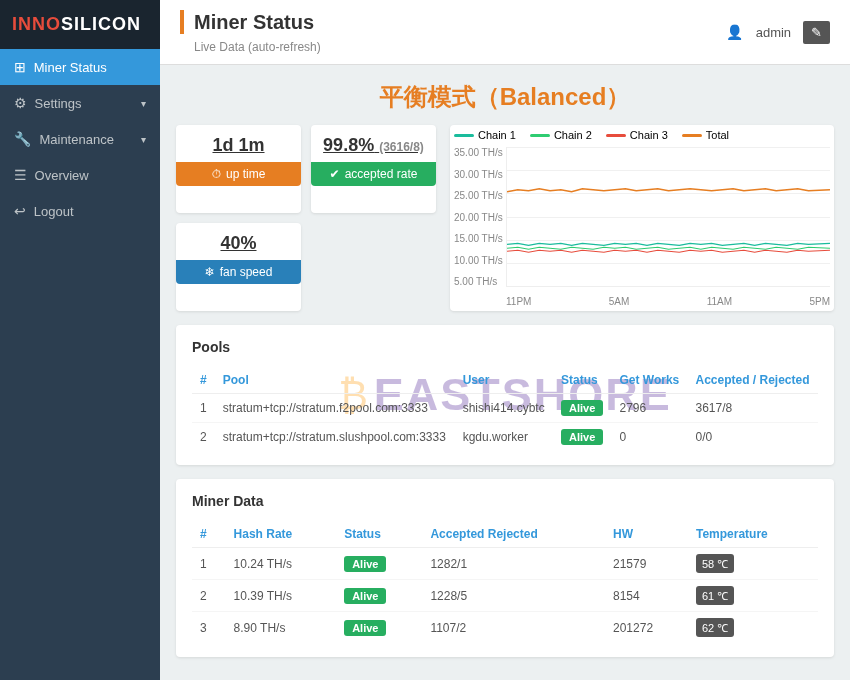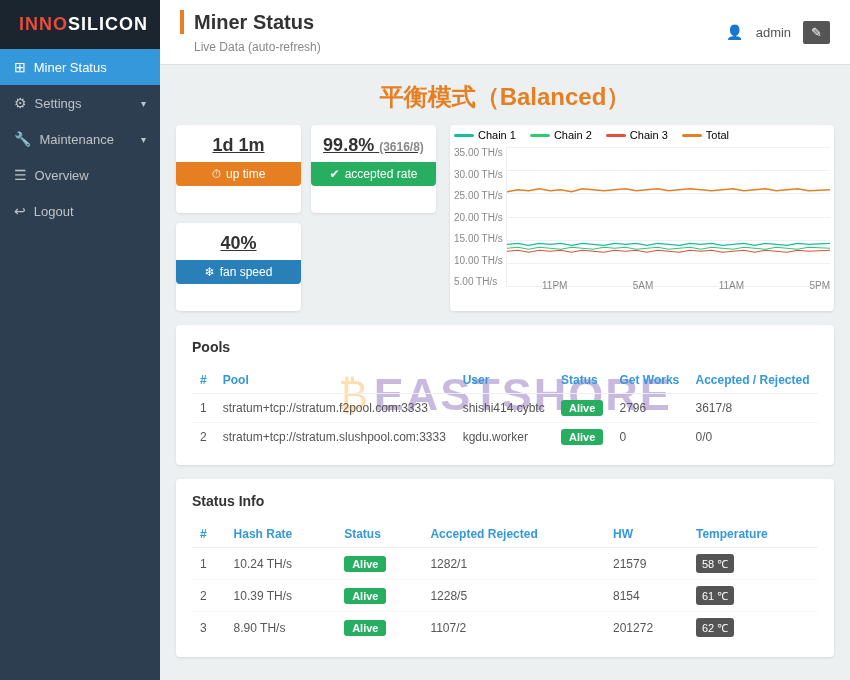--- a/index.html
+++ b/index.html
@@ -10,21 +10,20 @@
       width: 160px;
       background: #2c3e50;
       color: #ccc;
       flex-shrink: 0;
       display: flex;
       flex-direction: column;
     }
     #sidebar .logo {
       padding: 14px 12px;
       background: #1a252f;
-      text-align: right;
     }
     #sidebar .logo span {
       font-size: 18px;
       font-weight: 900;
       letter-spacing: 1px;
       color: #fff;
     }
     #sidebar .logo span em { color: #e74c3c; font-style: normal; }
     #sidebar .nav-item {
       display: flex;
@@ -163,26 +162,25 @@
       width: 52px;
     }
     .chart-inner {
       position: absolute;
       left: 52px; right: 0; top: 0; bottom: 20px;
       border-left: 1px solid #eee;
       border-bottom: 1px solid #eee;
     }
     .x-labels {
       position: absolute;
-      left: 52px; right: 0; bottom: 16px;
+      left: 52px; right: 0; bottom: 0;
       display: flex;
       justify-content: space-between;
       font-size: 10px;
       color: #888;
-      margin-left: 36px;
     }
     .grid-line {
       position: absolute;
       left: 0; right: 0;
       height: 1px;
       background: #f0f0f0;
     }
 
     
     .section-card {
@@ -410,21 +408,21 @@
             <td>kgdu.worker</td>
             <td><span class="badge alive">Alive</span></td>
             <td>0</td>
             <td>0/0</td>
           </tr>
         </tbody>
       </table>
     </div>
 
     <div class="section-card">
-      <div class="section-title">Status Info</div>
+      <div class="section-title">Miner Data</div>
       <table>
         <thead>
           <tr>
             <th>#</th>
             <th style="color:#3498db;">Hash Rate</th>
             <th>Status</th>
             <th style="color:#3498db;">Accepted Rejected</th>
             <th>HW</th>
             <th style="color:#3498db;">Temperature</th>
           </tr>

